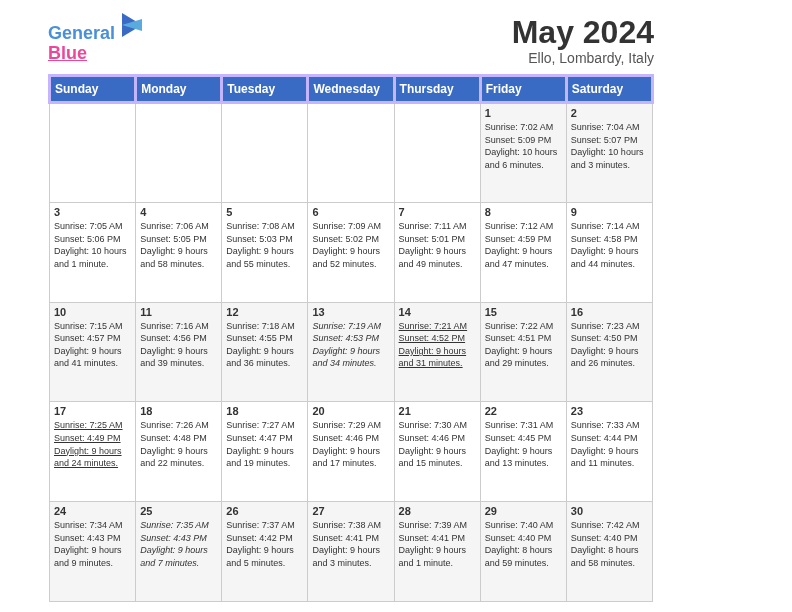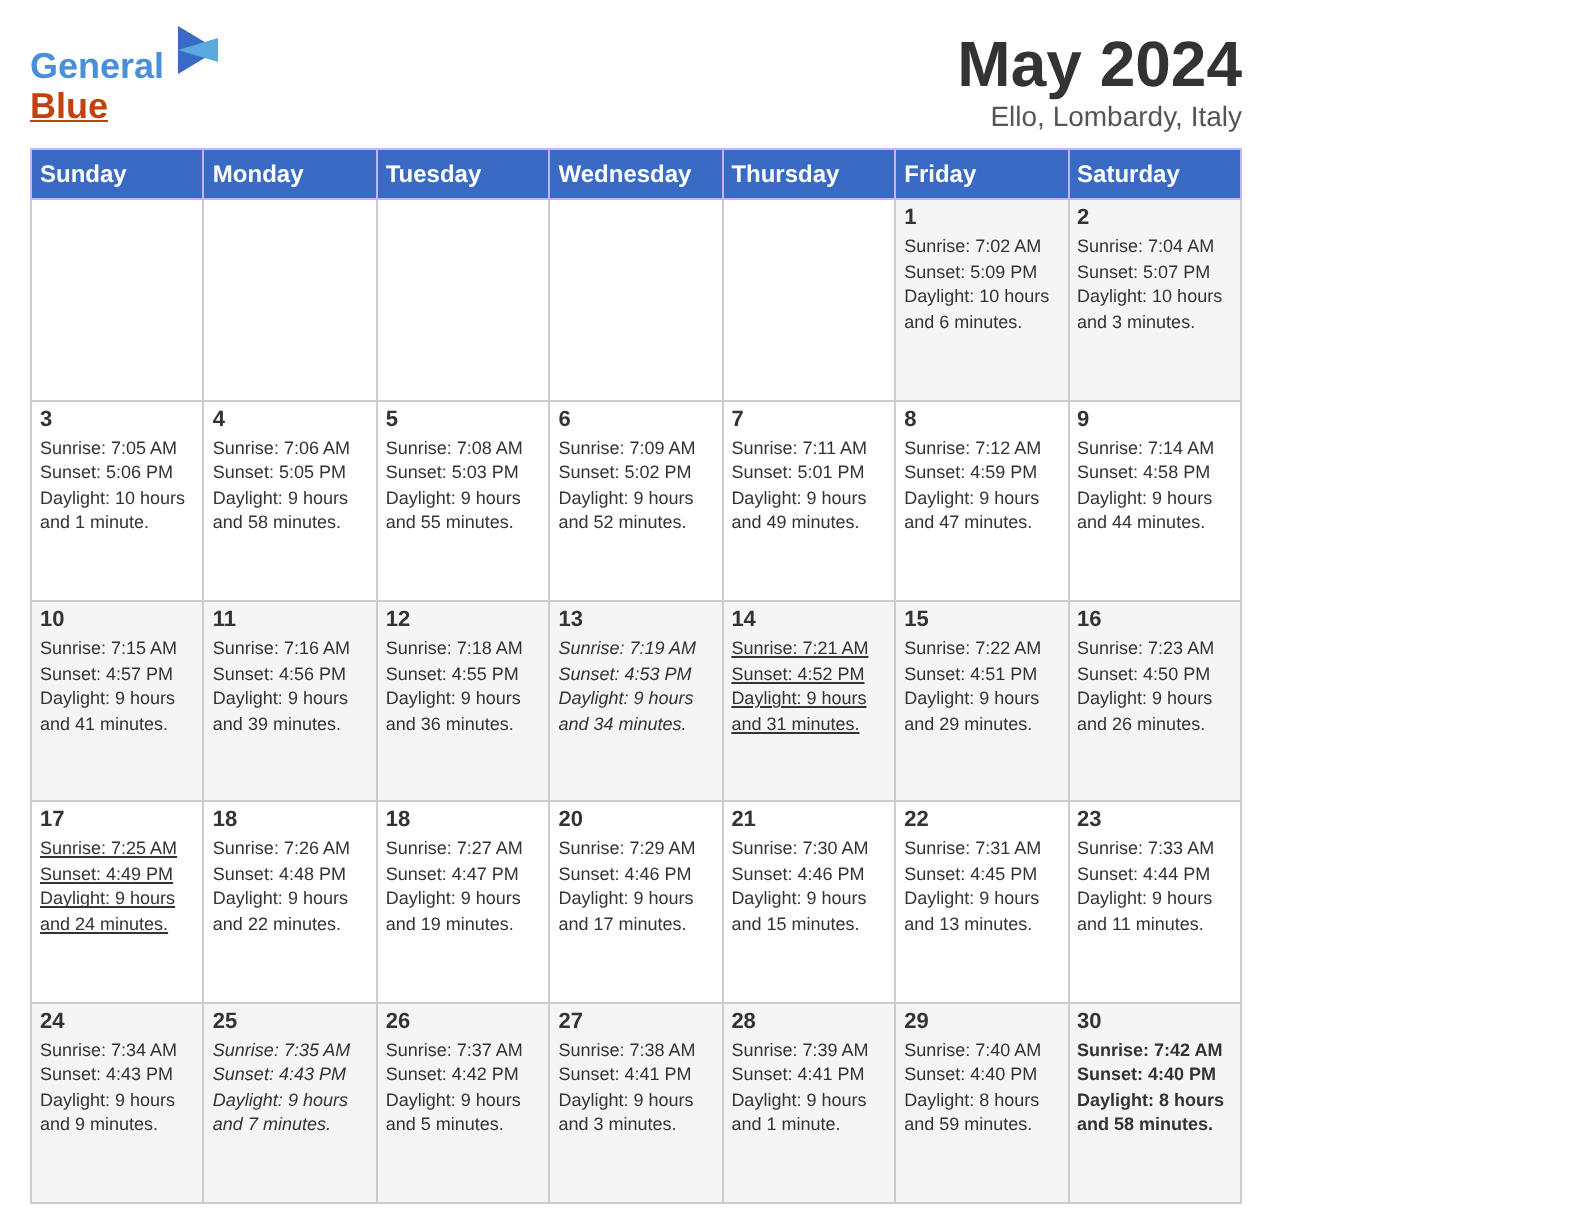--- a/index.html
+++ b/index.html
@@ -9,20 +9,21 @@
       width: 792px;
       height: 612px;
       overflow: hidden;
     }
     .page {
       width: 636px;
       height: 612px;
       padding: 15px 15px 10px 15px;
       display: flex;
       flex-direction: column;
+      margin-left: 33px;
     }
     .header {
       display: flex;
       align-items: flex-start;
       justify-content: space-between;
       margin-bottom: 8px;
     }
     .logo {
       display: flex;
       align-items: center;
@@ -63,21 +64,21 @@
       width: 100%;
       table-layout: fixed;
     }
     .calendar th {
       background: #3a6bc4;
       color: #fff;
       font-size: 12px;
       font-weight: bold;
       padding: 5px 4px;
       text-align: left;
-      border: 1px solid #c4b5fd;
+      border: 3px solid #c4b5fd;
     }
     .calendar td {
       border: 1px solid #ccc;
       vertical-align: top;
       padding: 3px 4px;
       font-size: 9.5px;
       color: #333;
       background: #fff;
       height: 88px;
     }
@@ -111,21 +112,21 @@
       <div>
         <div style="display:flex;align-items:center;">
           <span class="logo-text">
             <span>General</span>
             <svg class="logo-icon" viewBox="0 0 20 24" xmlns="http://www.w3.org/2000/svg">
               <polygon points="0,24 20,12 0,0" fill="#3a6bc4"></polygon>
               <polygon points="0,12 20,6 20,18" fill="#5aaae0"></polygon>
             </svg>
           </span>
         </div>
-        <div class="logo-text" style="color:#c2410c;text-decoration:underline;">Blue</div>
+        <div class="logo-text" style="color:#ec4899;text-decoration:underline;">Blue</div>
       </div>
     </div>
     <div class="title-block">
       <div class="month-title">May 2024</div>
       <div class="location">Ello, Lombardy, Italy</div>
     </div>
   </div>
 
   <table class="calendar">
     <thead>
@@ -352,21 +353,21 @@
           </td>
           <td>
             <span class="day-number">29</span>
             <div class="day-info" style="white-space: pre-line;">Sunrise: 7:40 AM
 Sunset: 4:40 PM
 Daylight: 8 hours
 and 59 minutes.</div>
           </td>
           <td>
             <span class="day-number">30</span>
-            <div class="day-info" style="white-space: pre-line; font-weight: bold;">Sunrise: 7:42 AM
+            <div class="day-info" style="white-space: pre-line;">Sunrise: 7:42 AM
 Sunset: 4:40 PM
 Daylight: 8 hours
 and 58 minutes.</div>
           </td>
         </tr>
       </tbody>
   </table>
 </div>
 
 </body></html>

